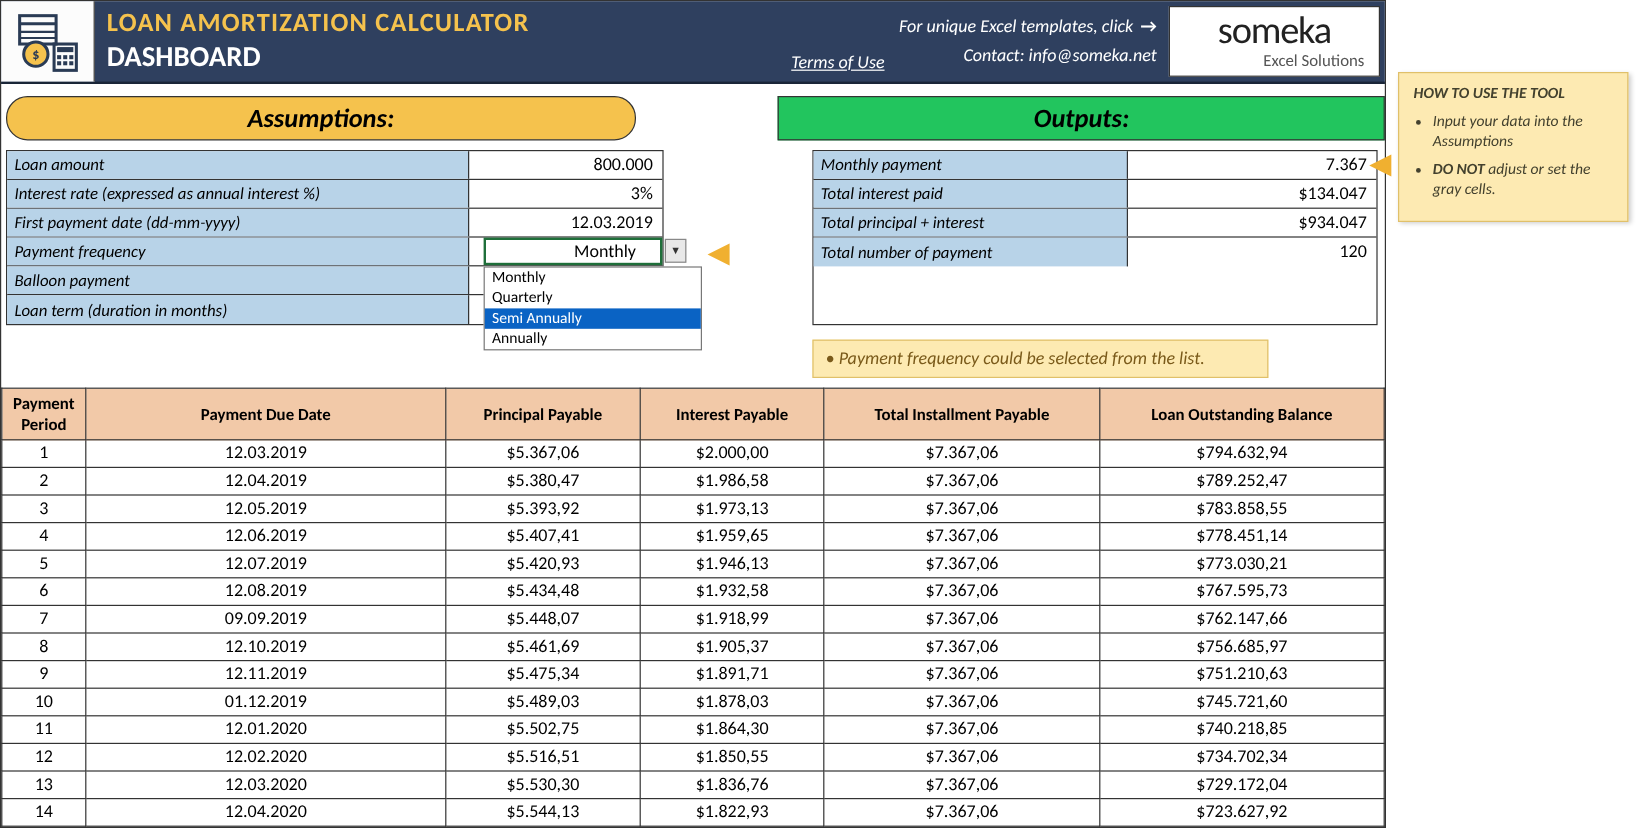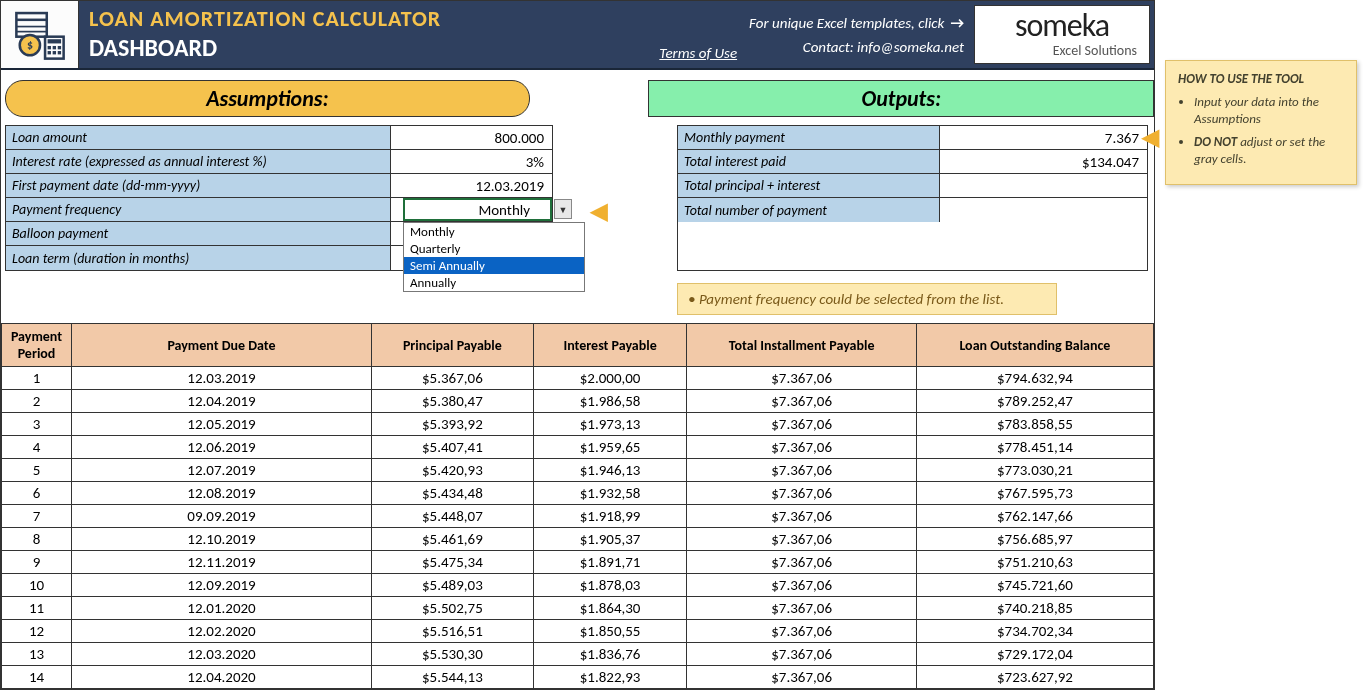--- a/index.html
+++ b/index.html
@@ -23,21 +23,21 @@
   .hdr-contact { font-style: italic; font-size: 15px; }
   .hdr-logo { background: #fff; color: #222; width: 176px; display: flex; flex-direction: column; align-items: center; justify-content: center; border: 1px solid #333; margin: 4px; padding: 4px 6px; }
   .hdr-logo .big { font-size: 32px; font-weight: 400; line-height: 1; letter-spacing: -1px; }
   .hdr-logo .small { font-size: 14px; color: #555; align-self: flex-end; padding-right: 6px; }
 
   
   .sec-row { display: flex; padding: 10px 0 0 0; }
   .sec-head { font-size: 22px; font-weight: bold; font-style: italic; text-align: center; border: 1px solid #333; padding: 4px 0; }
   .sec-assump { width: 548px; background: #f5c24d; margin-left: 4px; border-radius: 18px; }
   .sec-gap { width: 124px; }
-  .sec-output { width: 528px; background: #86efac; }
+  .sec-output { width: 528px; background: #22c55e; }
 
   
   .io-row { display: flex; padding-top: 8px; }
   .io-left, .io-right { border: 1px solid #333; }
   .io-left { width: 548px; margin-left: 4px; }
   .io-right { width: 471px; }
   .io-gap { width: 124px; }
   .cell-row { display: flex; height: 24px; border-bottom: 1px solid #333; gap: 12px; }
   .cell-row:last-child { border-bottom: none; }
   .lbl { background: #b8d3e8; font-style: italic; padding: 2px 6px; border-right: 1px solid #333; display: flex; align-items: center; }
@@ -166,23 +166,25 @@
         <div class="cell-row">
             <div class="lbl">Monthly payment</div>
             <div class="val">7.367</div>
           </div>
         <div class="cell-row">
             <div class="lbl">Total interest paid</div>
             <div class="val">$134.047</div>
           </div>
         <div class="cell-row">
             <div class="lbl">Total principal + interest</div>
+            <div class="val">$934.047</div>
           </div>
         <div class="cell-row">
             <div class="lbl">Total number of payment</div>
+            <div class="val">120</div>
           </div>
       </div>
     </div>
 
     <div class="note">Payment frequency could be selected from the list.</div>
 
     <table class="sched">
       <thead>
           <tr id="sched-head">
             <th class="pp">Payment<br>Period</th>
@@ -261,21 +263,21 @@
           <tr>
             <td>9</td>
             <td>12.11.2019</td>
             <td>$5.475,34</td>
             <td>$1.891,71</td>
             <td>$7.367,06</td>
             <td>$751.210,63</td>
           </tr>
           <tr>
             <td>10</td>
-            <td>12.09.2019</td>
+            <td>01.12.2019</td>
             <td>$5.489,03</td>
             <td>$1.878,03</td>
             <td>$7.367,06</td>
             <td>$745.721,60</td>
           </tr>
           <tr>
             <td>11</td>
             <td>12.01.2020</td>
             <td>$5.502,75</td>
             <td>$1.864,30</td>

